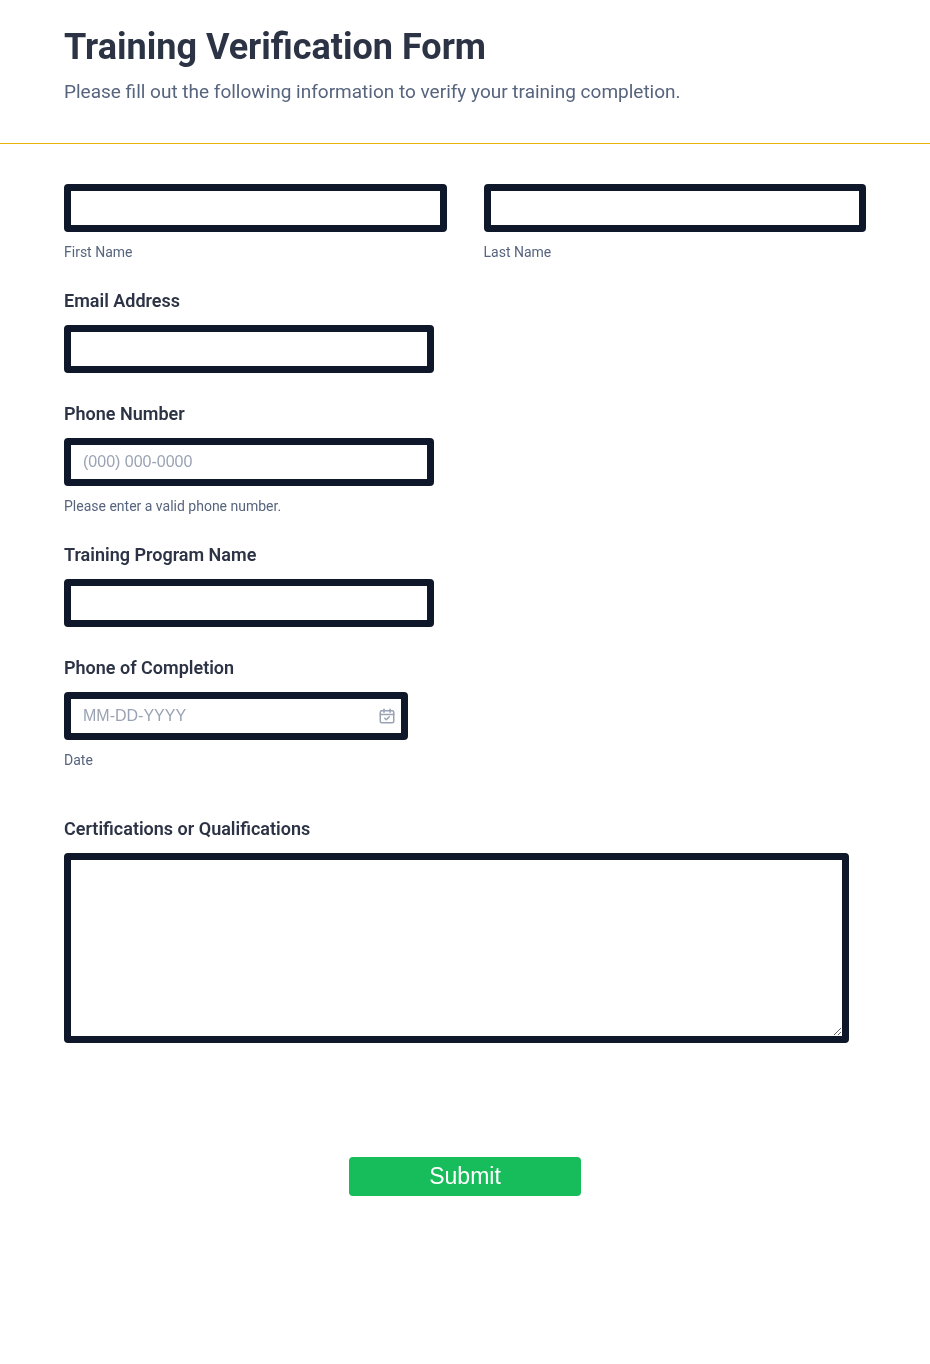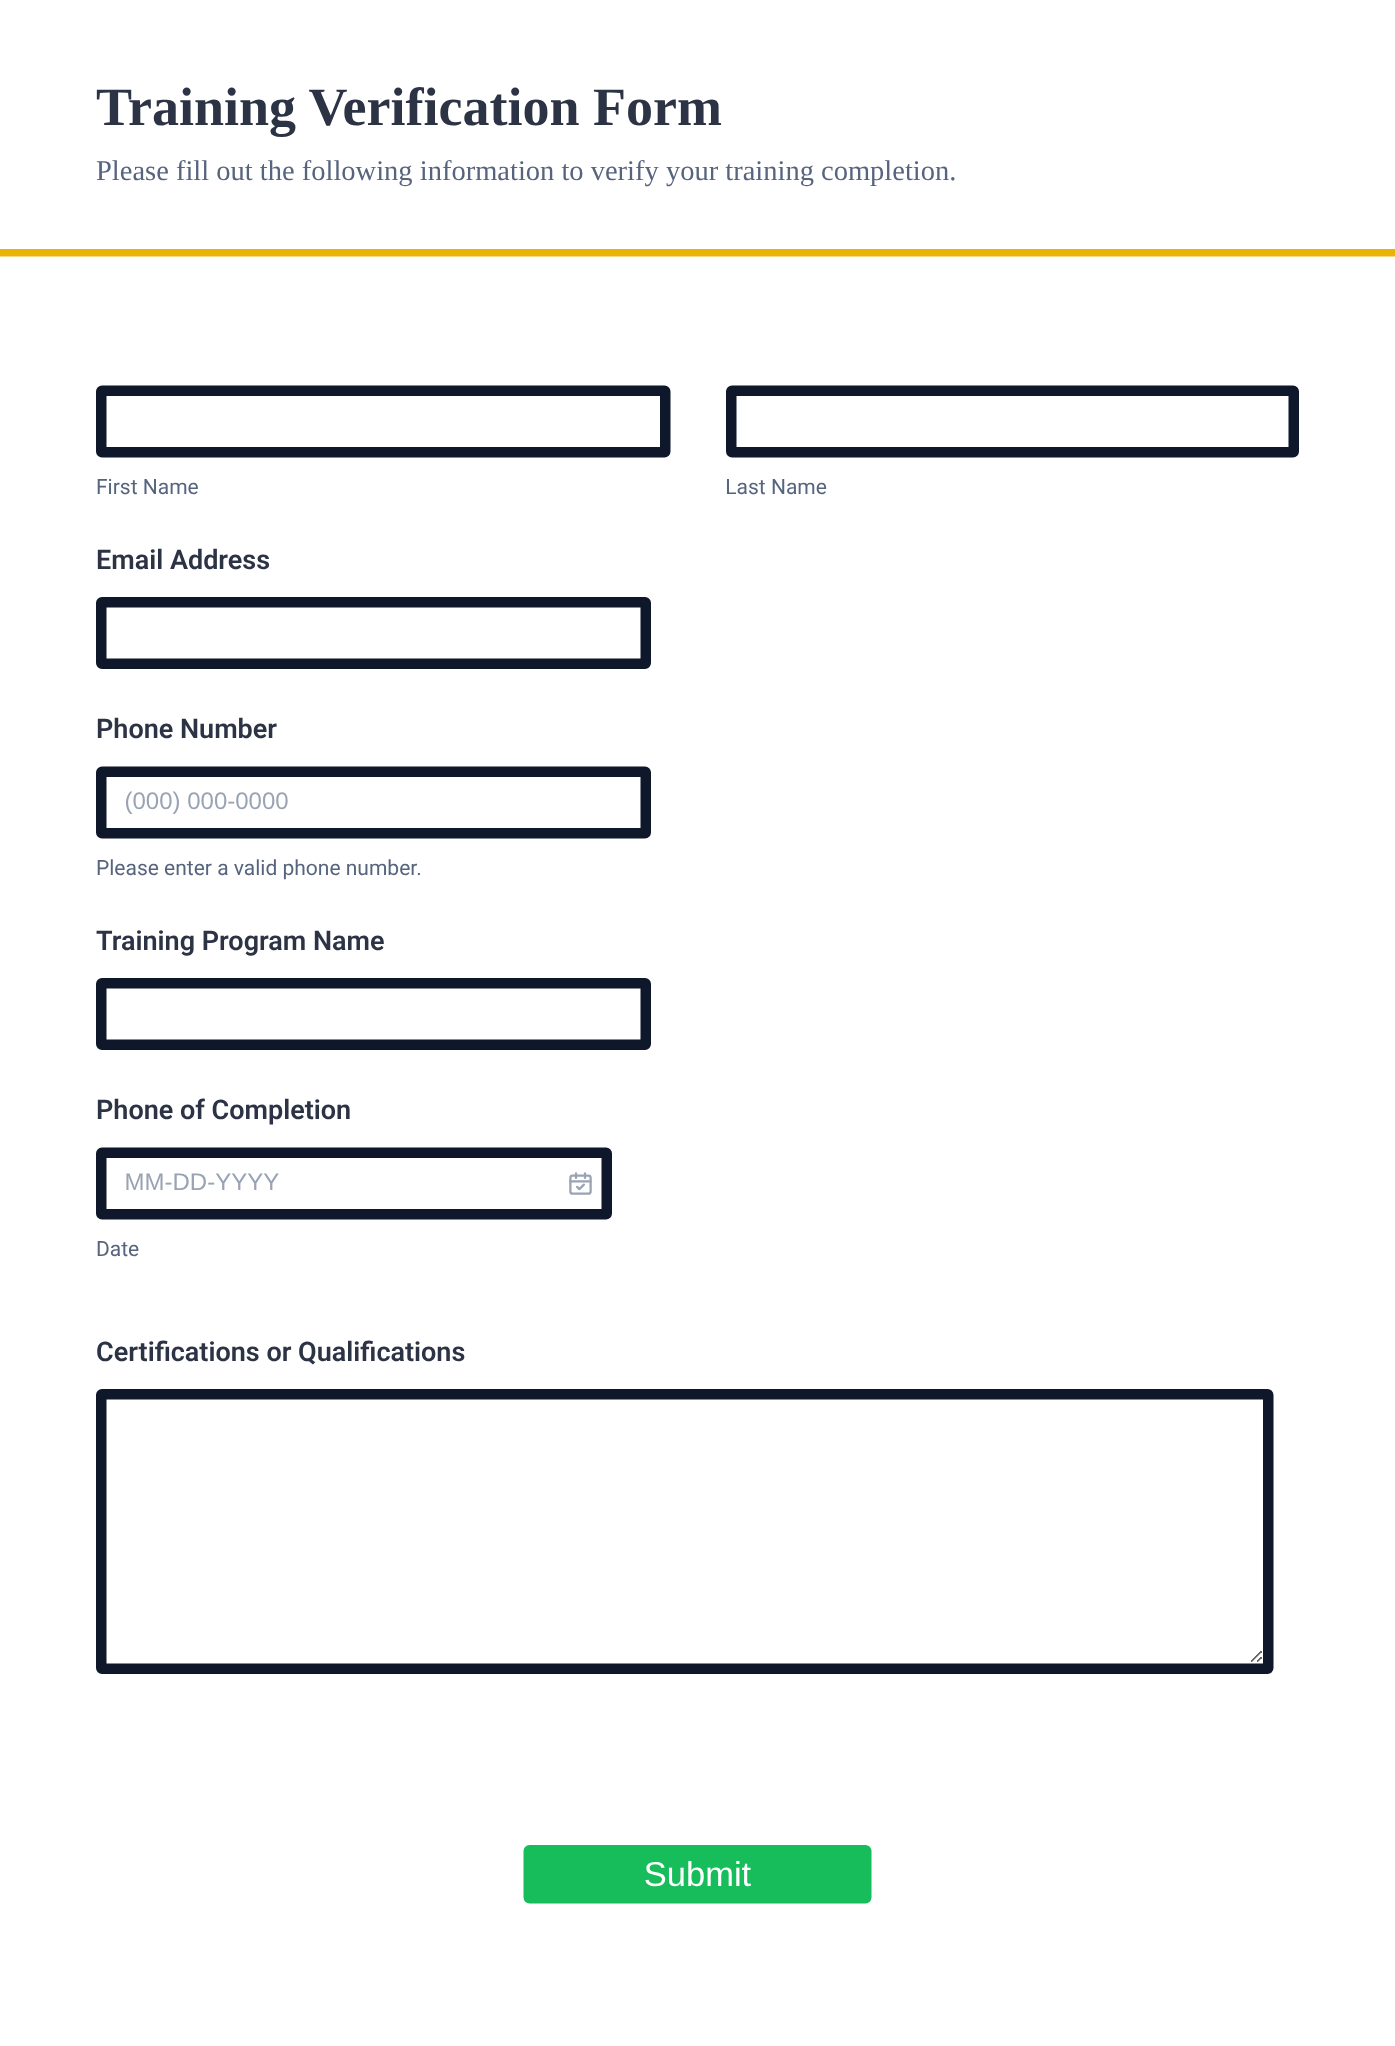--- a/index.html
+++ b/index.html
@@ -3,23 +3,22 @@
 <meta charset="utf-8">
 <style>
 * { box-sizing: border-box; margin: 0; padding: 0; }
 body {
   font-family: -apple-system, BlinkMacSystemFont, "Segoe UI", Roboto, Helvetica, Arial, sans-serif;
   background: #ffffff;
   color: #2c3345;
   width: 930px;
 }
 .header {
-  padding: 50px 64px 40px 64px;
-  border-bottom: 5px solid #eab308;
-  font-family: Liberation Serif, serif;
+  padding: 26px 64px 40px 64px;
+  border-bottom: 1px solid #eab308;
 }
 .title {
   font-size: 36px;
   font-weight: 700;
   color: #2c3345;
   margin-bottom: 12px;
 }
 .subtitle {
   font-size: 19px;
   color: #57647e;
@@ -36,21 +35,20 @@
 .label {
   display: block;
   font-size: 18px;
   font-weight: 600;
   color: #2c3345;
   margin-bottom: 14px;
 }
 .two-col {
   display: flex;
   gap: 37px;
-  margin-top: 46px;
 }
 .col {
   flex: 1;
 }
 .input {
   width: 100%;
   height: 48px;
   border: 7px solid #0f172a;
   border-radius: 4px;
   padding: 0 12px;

